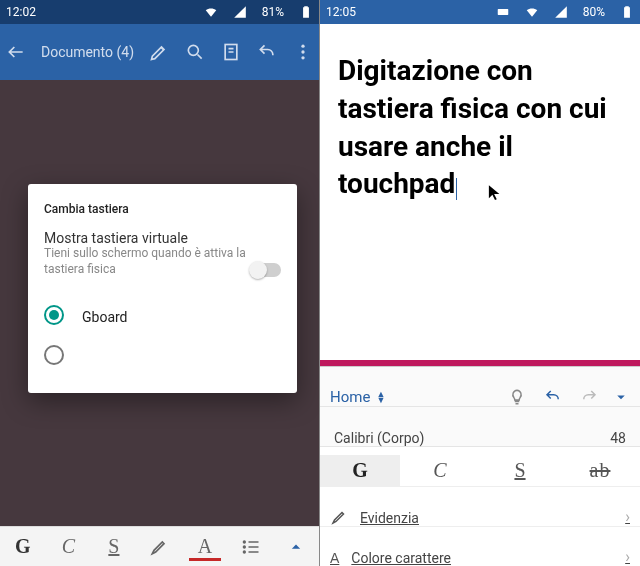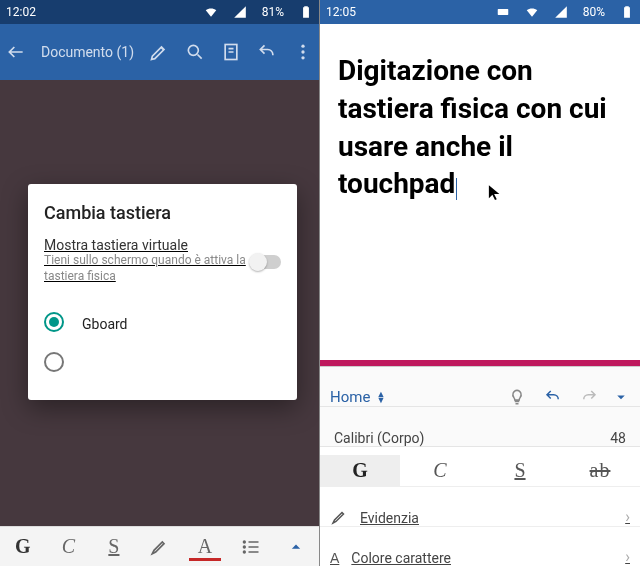--- a/index.html
+++ b/index.html
@@ -19,22 +19,22 @@
 .appbar { background: #2b62a6; color: #e3eaf5; height: 56px; display: flex; align-items: center; justify-content: space-between; padding: 0 6px; }
 .appbar .title { flex: 1; text-align: center; font-size: 14px; opacity: .9; }
 .appbar .icons { display: flex; gap: 16px; align-items: center; }
 .appbar svg { width: 20px; height: 20px; opacity: .9; }
 
 
 .dim { position: absolute; inset: 0; top: 80px; bottom: 40px; background: rgba(60,60,60,.92); }
 
 
 .dialog { position: absolute; left: 28px; right: 22px; top: 184px; background: #fff; border-radius: 3px; box-shadow: 0 8px 26px rgba(0,0,0,.4); padding: 18px 16px; }
-.dialog h3 { font-size: 18px; font-weight: 500; color: #222; margin-bottom: 14px; }
-.vkbd-row { display: flex; align-items: center; justify-content: space-between; margin-bottom: 18px; text-decoration: underline; }
+.dialog h3 { font-size: 12px; font-weight: 500; color: #222; margin-bottom: 14px; }
+.vkbd-row { display: flex; align-items: flex-end; justify-content: space-between; margin-bottom: 18px; }
 .vkbd-text { flex: 1; }
 .vkbd-title { font-size: 14px; color: #333; }
 .vkbd-sub { font-size: 12px; color: #888; line-height: 1.3; }
 .switch { width: 30px; height: 14px; background: #cfcfcf; border-radius: 9px; position: relative; margin-top: 2px; }
 .switch::after { content: ""; position: absolute; width: 18px; height: 18px; background: #f2f2f2; border-radius: 50%; top: -2px; left: -2px; box-shadow: 0 1px 2px rgba(0,0,0,.3); }
 .radio-row { display: flex; align-items: flex-end; gap: 18px; padding: 10px 0; }
 .radio { width: 20px; height: 20px; border: 2px solid #777; border-radius: 50%; display: flex; align-items: center; justify-content: center; }
 .radio.sel { border-color: #009688; }
 .radio.sel::after { content: ""; width: 10px; height: 10px; background: #009688; border-radius: 50%; }
 .radio-label { font-size: 14px; color: #222; }
@@ -91,21 +91,21 @@
         </svg>
     </div>
   </div>
 
   <div class="appbar">
     <div class="icons">
       <svg viewBox="0 0 24 24" fill="none" stroke="#e3eaf5" stroke-width="2">
           <path d="M20 12H4m6-6l-6 6 6 6"></path>
         </svg>
     </div>
-    <div class="title">Documento (1)</div>
+    <div class="title">Documento (4)</div>
     <div class="icons">
       <svg viewBox="0 0 24 24" fill="none" stroke="#e3eaf5" stroke-width="2">
           <path d="M3 21l4-1 11-11-3-3L4 17l-1 4zM14 6l3 3"></path>
         </svg>
       <svg viewBox="0 0 24 24" fill="none" stroke="#e3eaf5" stroke-width="2">
           <circle cx="10" cy="10" r="6"></circle>
           <path d="M20 20l-5-5"></path>
         </svg>
       <svg viewBox="0 0 24 24" fill="none" stroke="#e3eaf5" stroke-width="2">
           <rect x="5" y="3" width="14" height="18"></rect>

